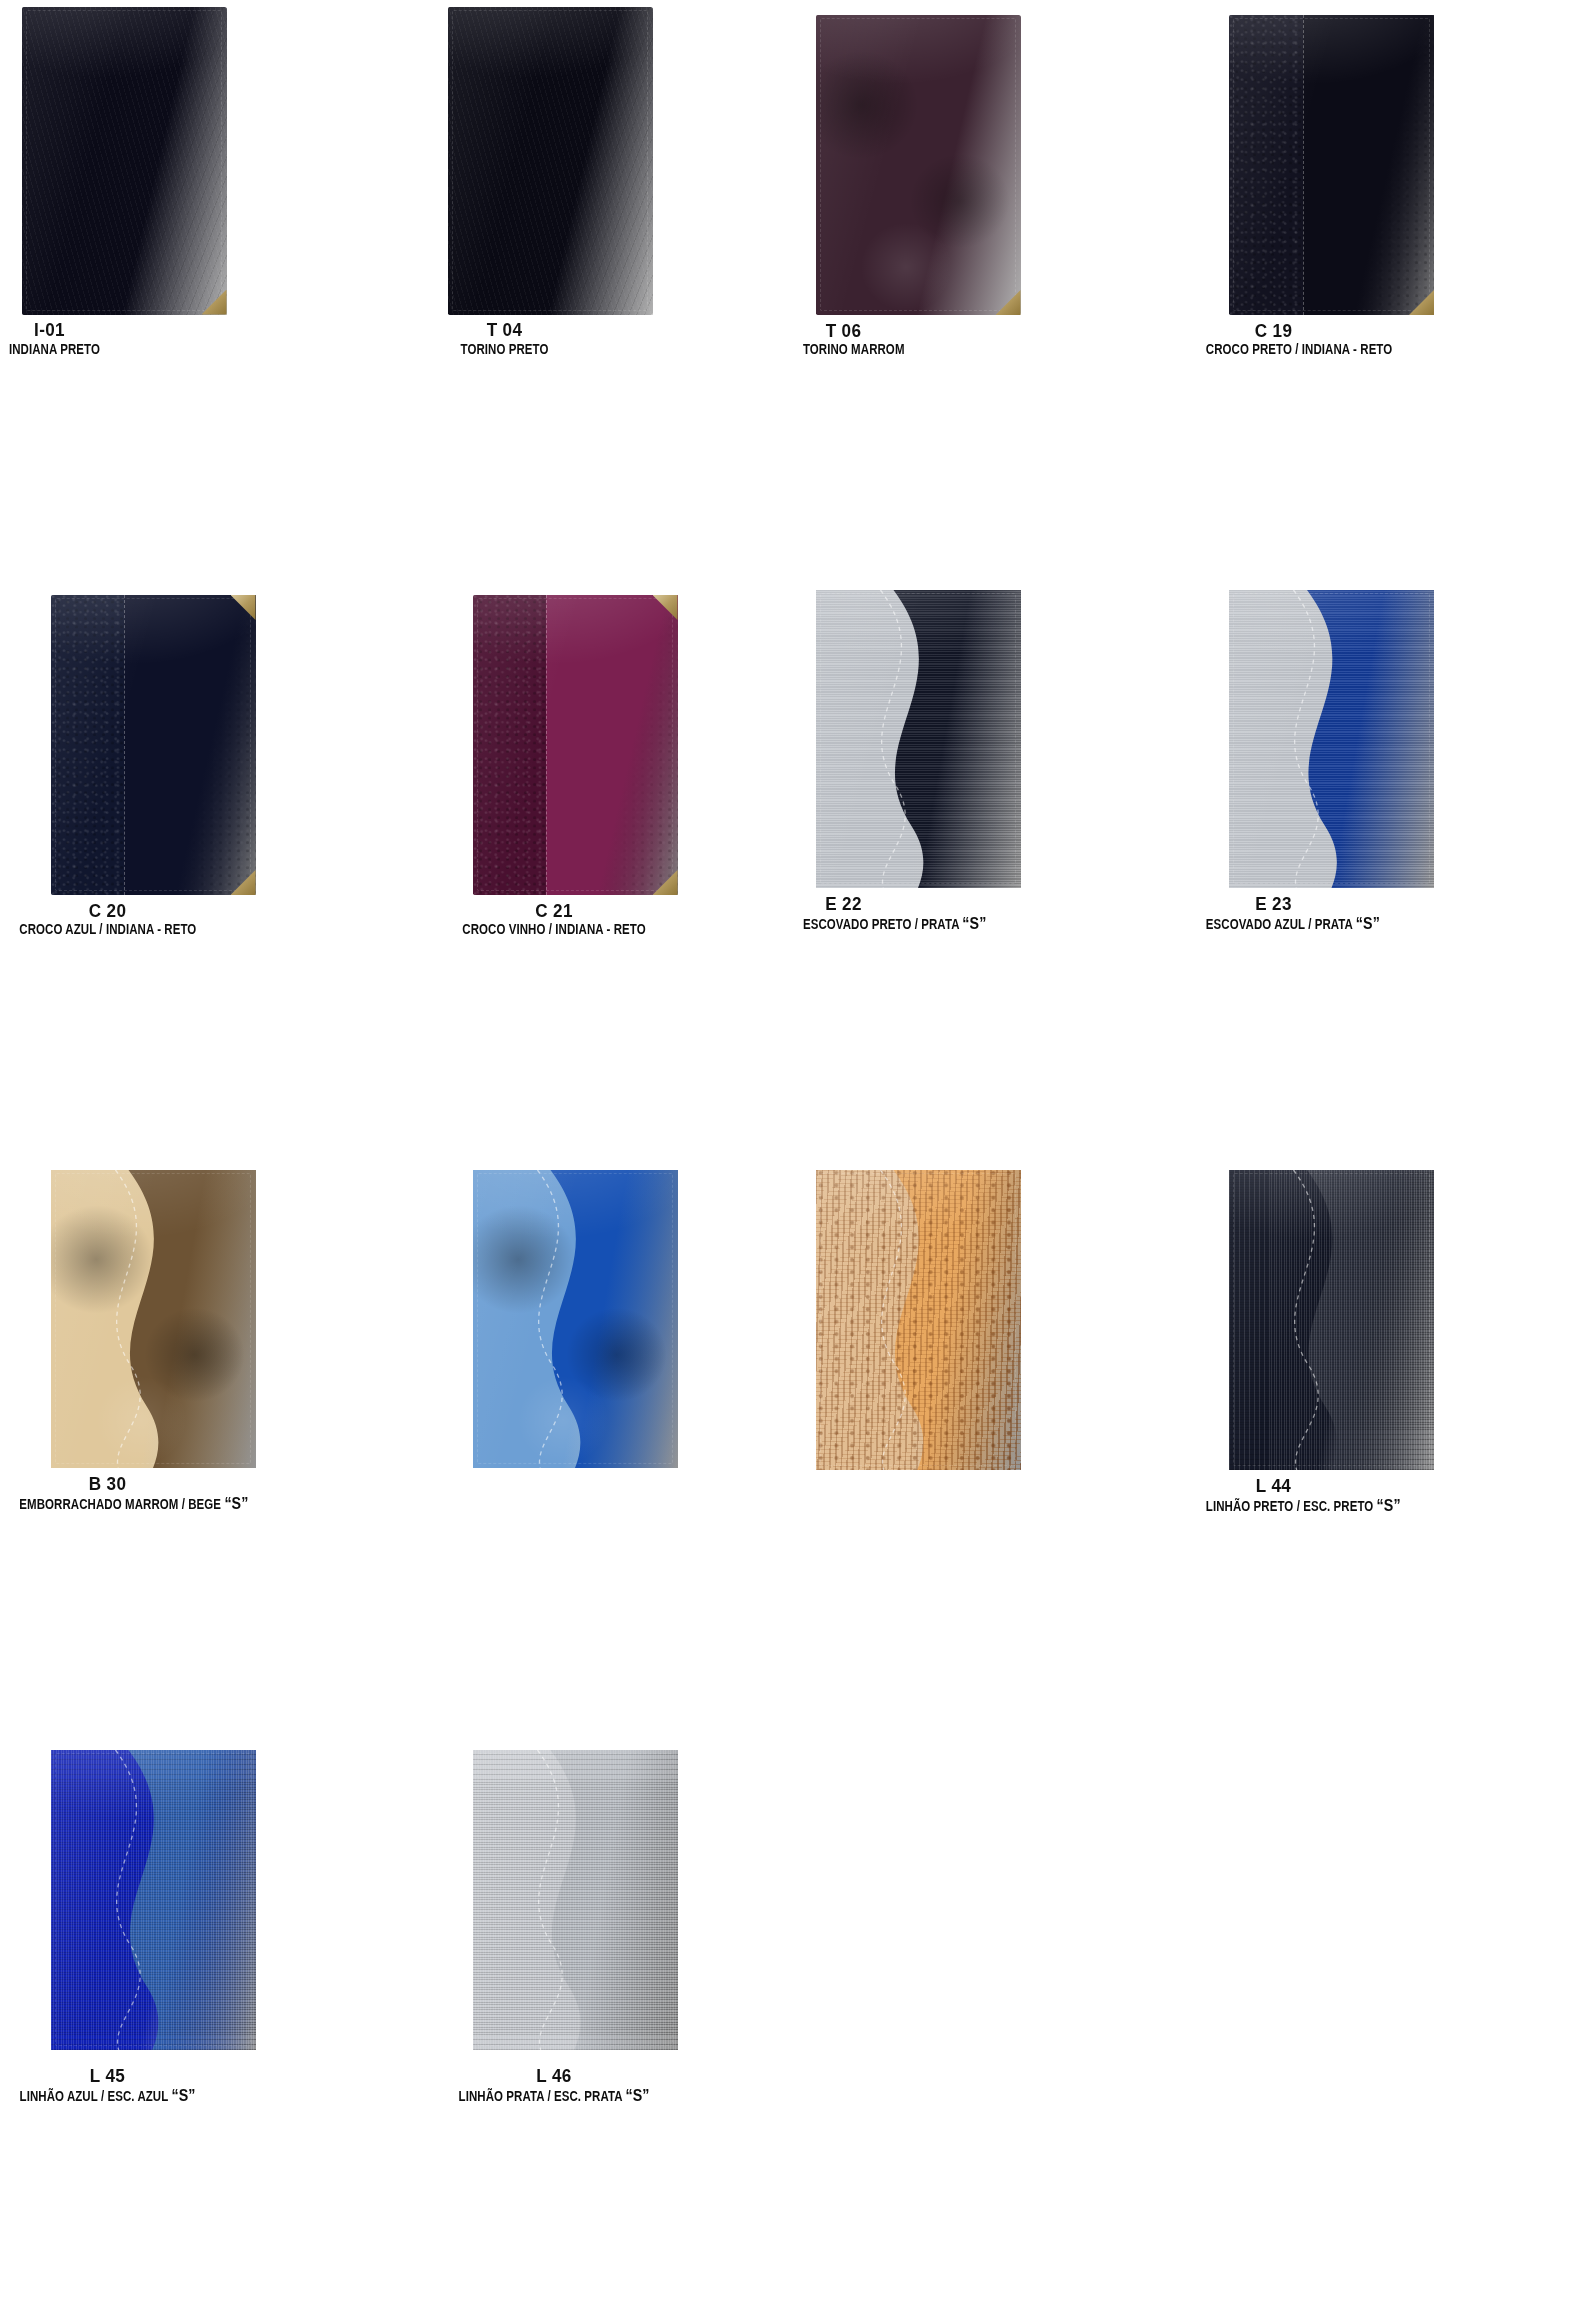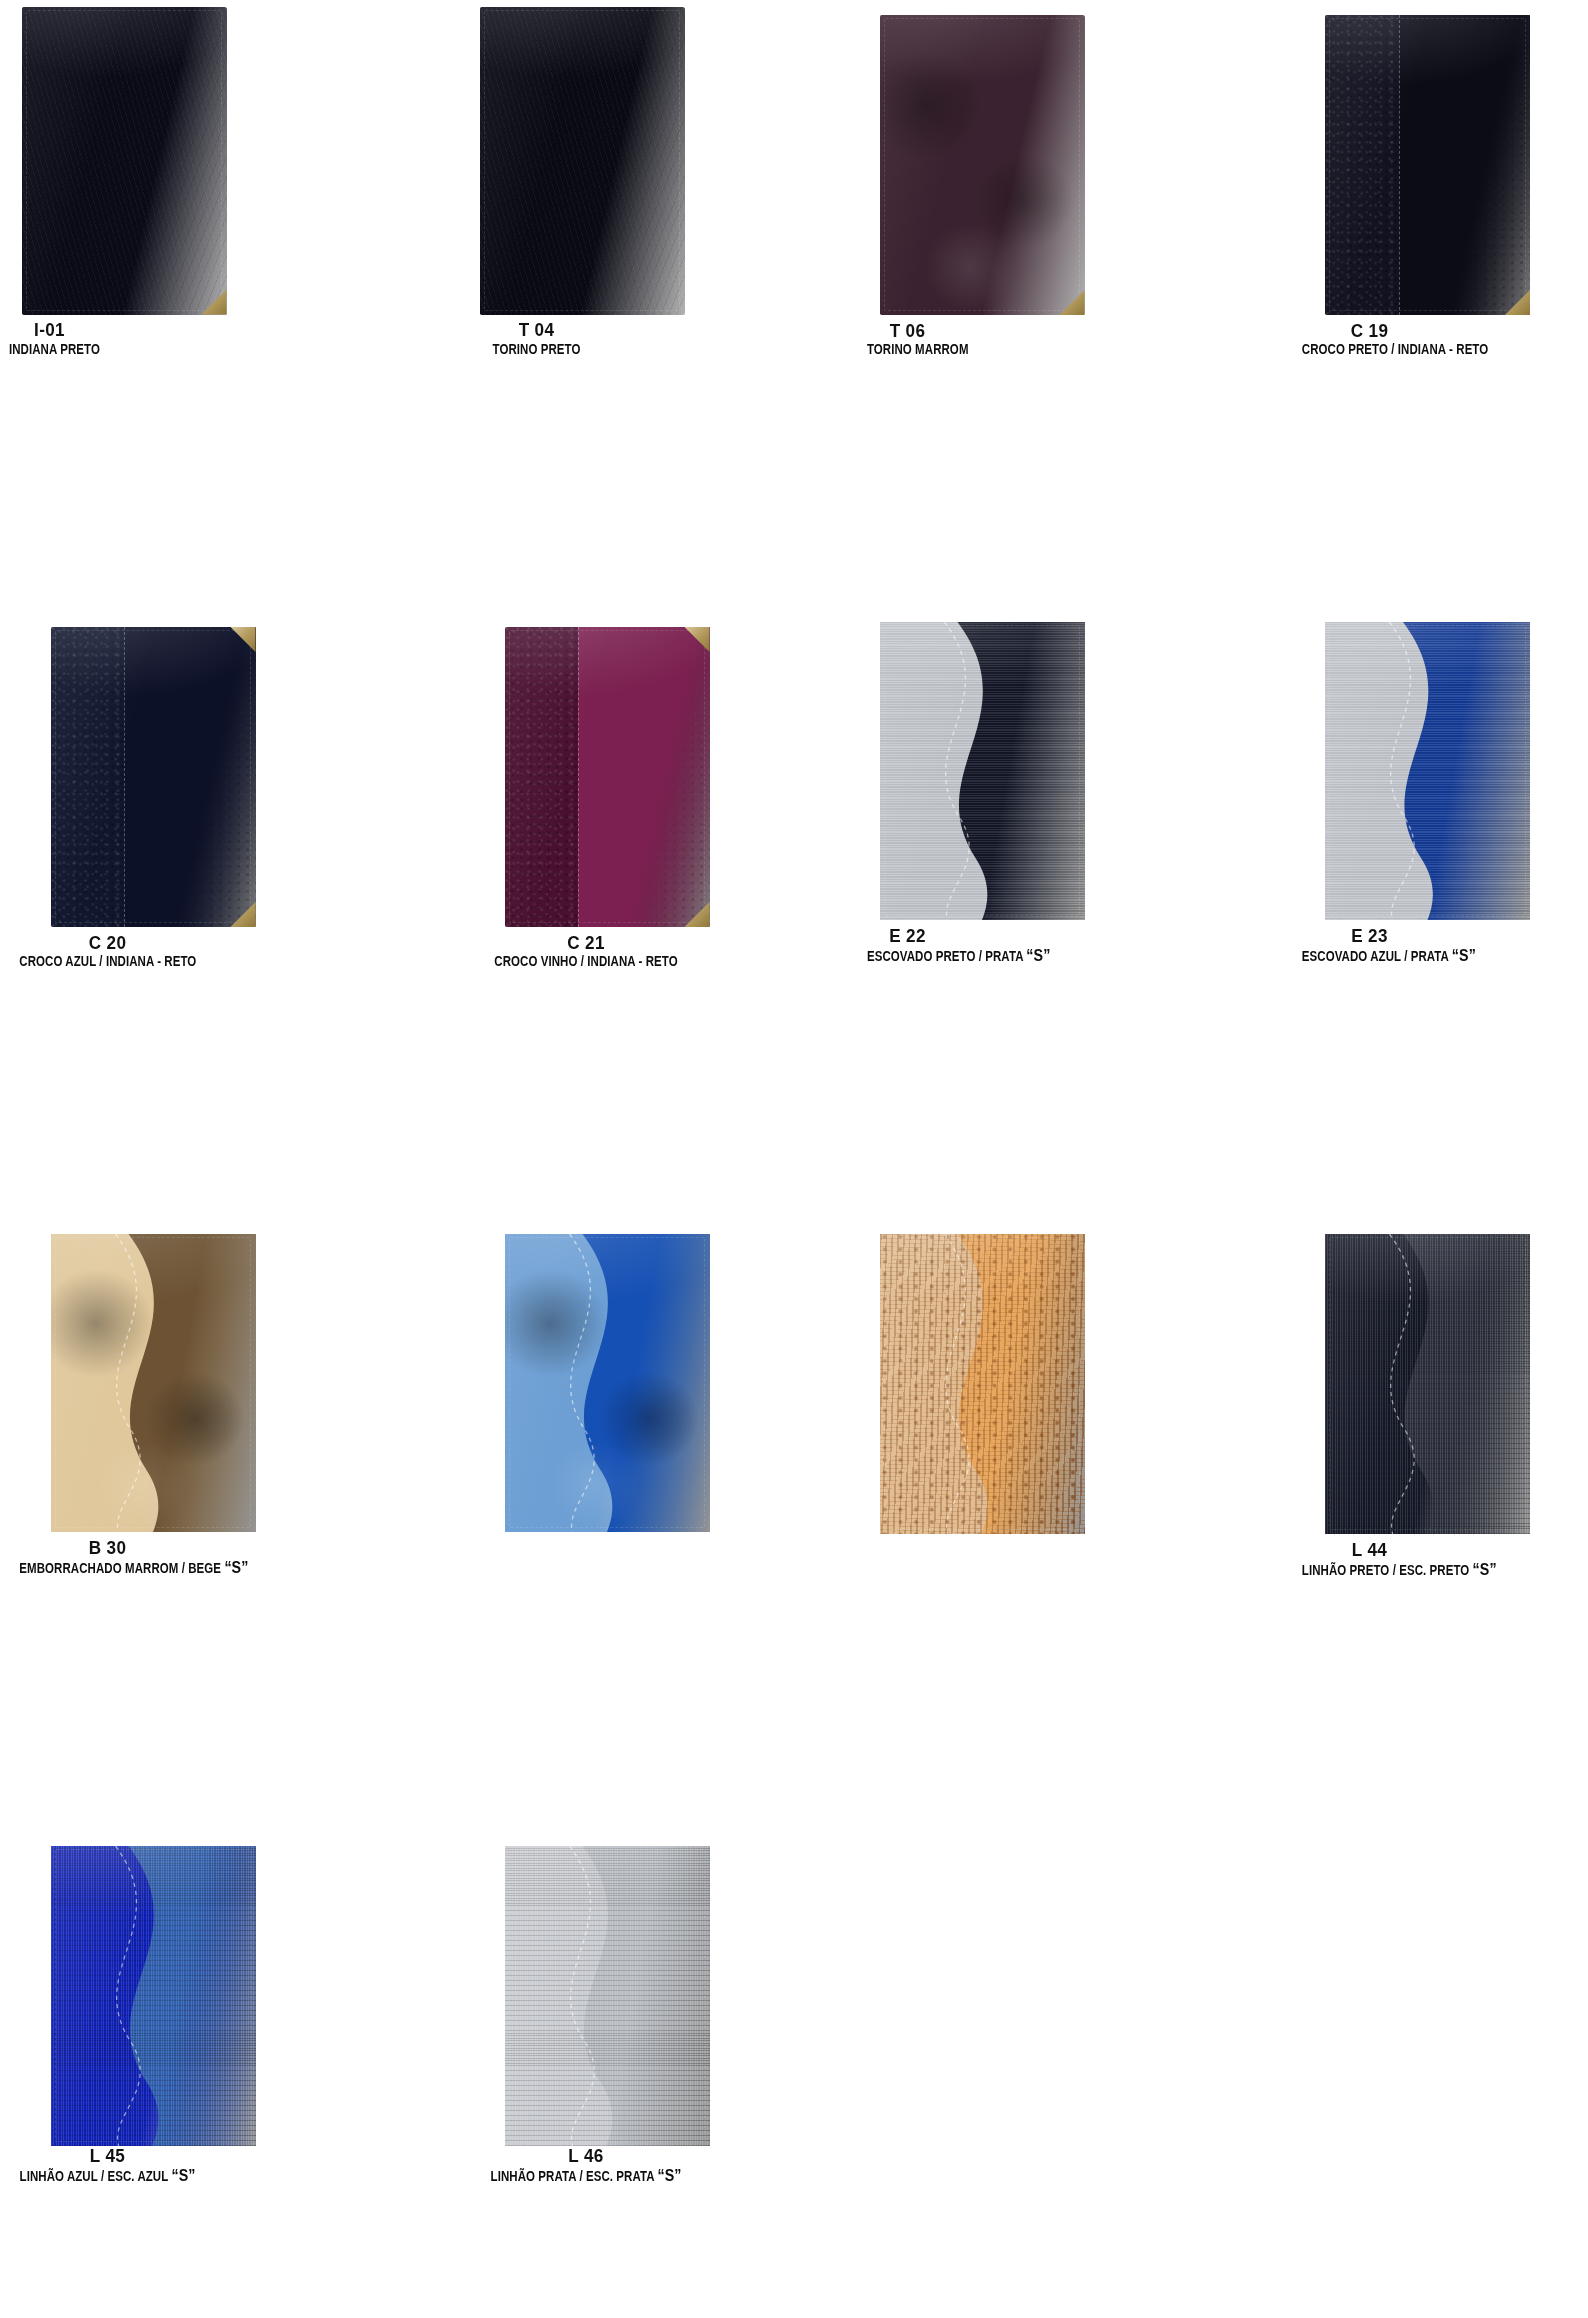--- a/index.html
+++ b/index.html
@@ -10,21 +10,20 @@
     font-family: "Liberation Sans", sans-serif;
     overflow: hidden;
   }
 
   .catalog-grid {
     width: 1589px;
     height: 2260px;
     display: grid;
     grid-template-columns: repeat(4, 397px);
     grid-template-rows: repeat(4, 580px);
-    gap: 32px;
   }
 
   .product-cell {
     position: relative;
     display: flex;
     flex-direction: column;
     align-items: center;
   }
 
   .swatch-wrap {
@@ -185,21 +184,21 @@
     color: #0d0d0d;
     letter-spacing: 0.1px;
     transform: scaleX(0.82);
     display: block;
     margin-top: 1.7px;
     white-space: nowrap;
   }
   .desc .s-mark { font-size: 17.4px; }
 
   .product-cell.r4.c3 .caption,
-  .product-cell.r4.c4 .caption { margin-top: 0px; }
+  .product-cell.r4.c4 .caption { margin-top: 16px; }
 </style>
 </head>
 <body>
 
 <div class="catalog-grid" id="grid">
     <div class="product-cell r1 c1">
       <div class="swatch-wrap">
         <div class="cover">
           <div class="body" style="background: linear-gradient(103deg, rgb(11, 11, 24) 0%, rgb(11, 11, 24) 62%, rgba(0, 0, 0, 0.3) 100%);">
             <div class="tex-grain"></div>

